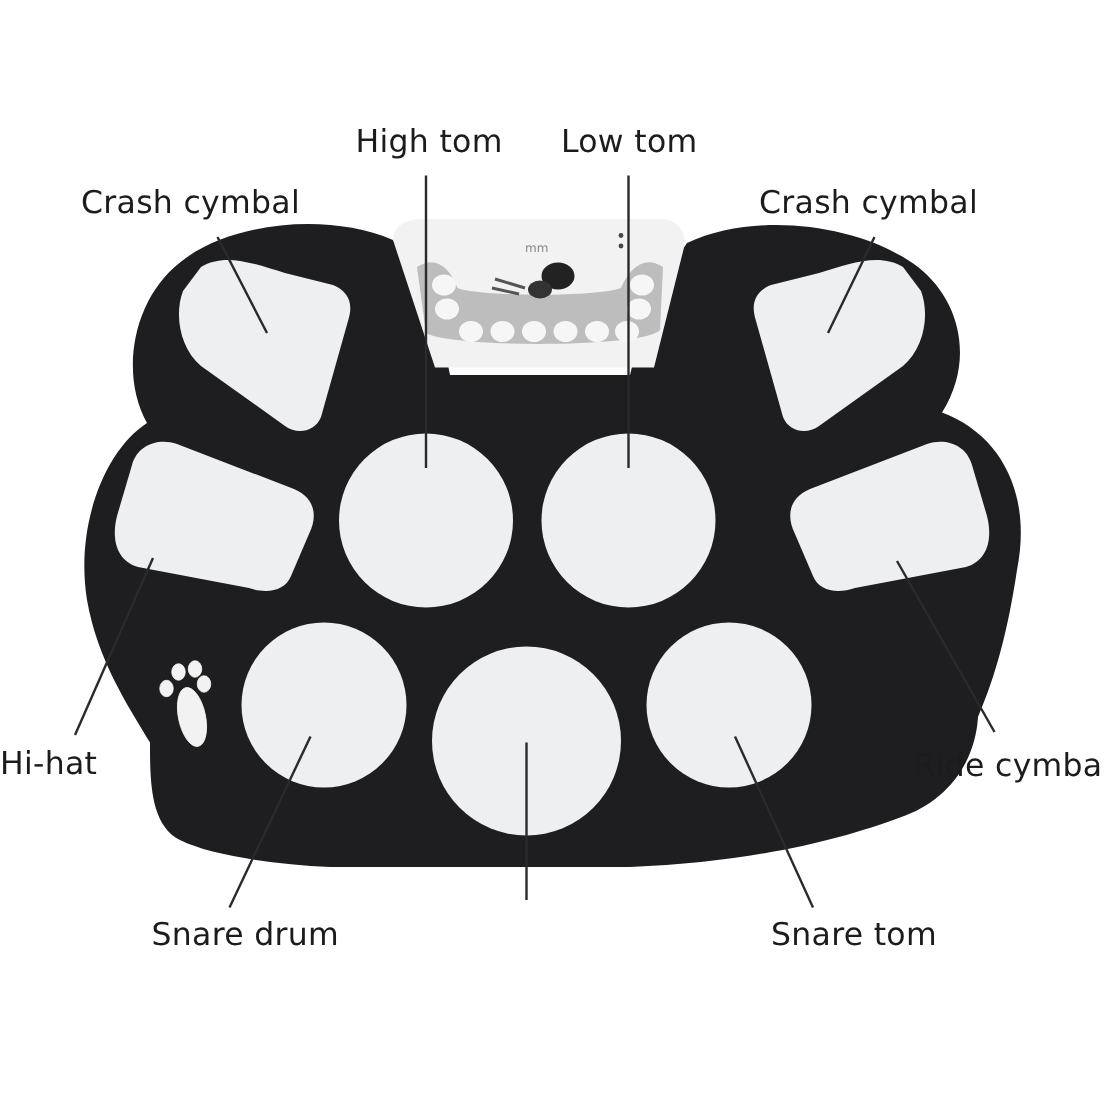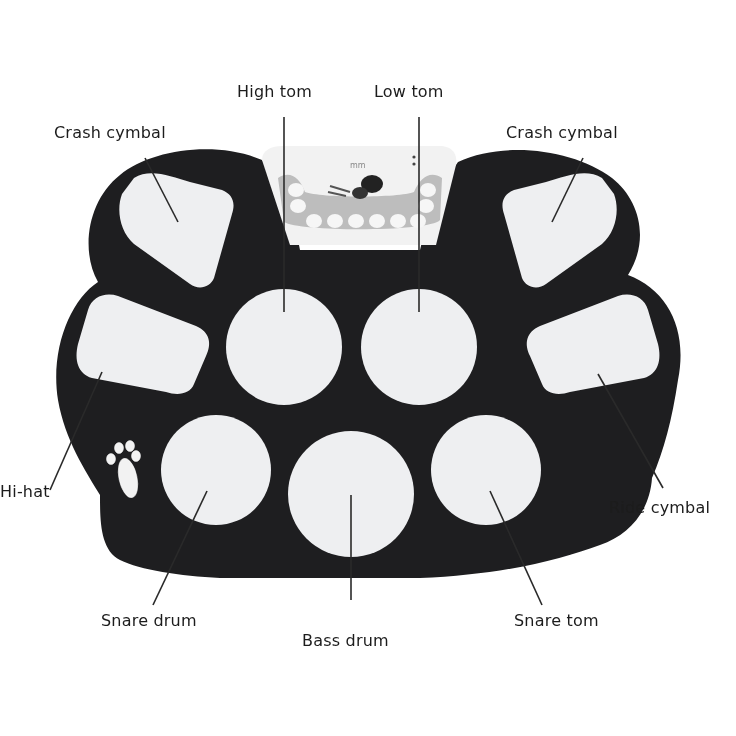--- a/index.html
+++ b/index.html
@@ -1,18 +1,18 @@
 <!DOCTYPE html>
 <html><head>
 <meta charset="utf-8">
 <style>
   html,body{margin:0;padding:0;background:#ffffff;}
   body{width:736px;height:736px;position:relative;overflow:hidden;font-family:"DejaVu Sans","Liberation Sans",sans-serif;}
   #stage{position:absolute;left:0;top:0;width:736px;height:736px;}
-  .label{position:absolute;font-size:16px;color:#1c1c1c;white-space:nowrap;letter-spacing:0.2px;line-height:1;}
+  .label{position:absolute;font-size:21px;color:#1c1c1c;white-space:nowrap;letter-spacing:0.2px;line-height:1;}
   svg{position:absolute;left:0;top:0;}
 </style>
 </head>
 <body>
 
 <div id="stage">
 
   <svg width="736" height="736" viewBox="0 0 736 736">
 
     <path fill="#1e1e20" d="M 120 175
@@ -89,18 +89,17 @@
       <line x1="153" y1="605" x2="207" y2="491"></line>
       <line x1="351" y1="600" x2="351" y2="495"></line>
       <line x1="542" y1="605" x2="490" y2="491"></line>
     </g>
   </svg>
 
   <div class="label" style="left:237px;top:84px;">High tom</div>
   <div class="label" style="left:374px;top:84px;text-align:right;">Low tom</div>
   <div class="label" style="left:54px;top:125px;">Crash cymbal</div>
   <div class="label" style="left:506px;top:125px;">Crash cymbal</div>
-  <div class="label" style="left:0px;top:484px;">Hi-hat</div>
+  <div class="label" style="left:0px;top:499px;">Hi-hat</div>
   <div class="label" style="left:609px;top:500px;">Ride cymbal</div>
   <div class="label" style="left:101px;top:613px;">Snare drum</div>
-  <div class="label" style="left:302px;top:633px;">Bass drum</div>
   <div class="label" style="left:514px;top:613px;">Snare tom</div>
 </div>
 
 </body></html>

